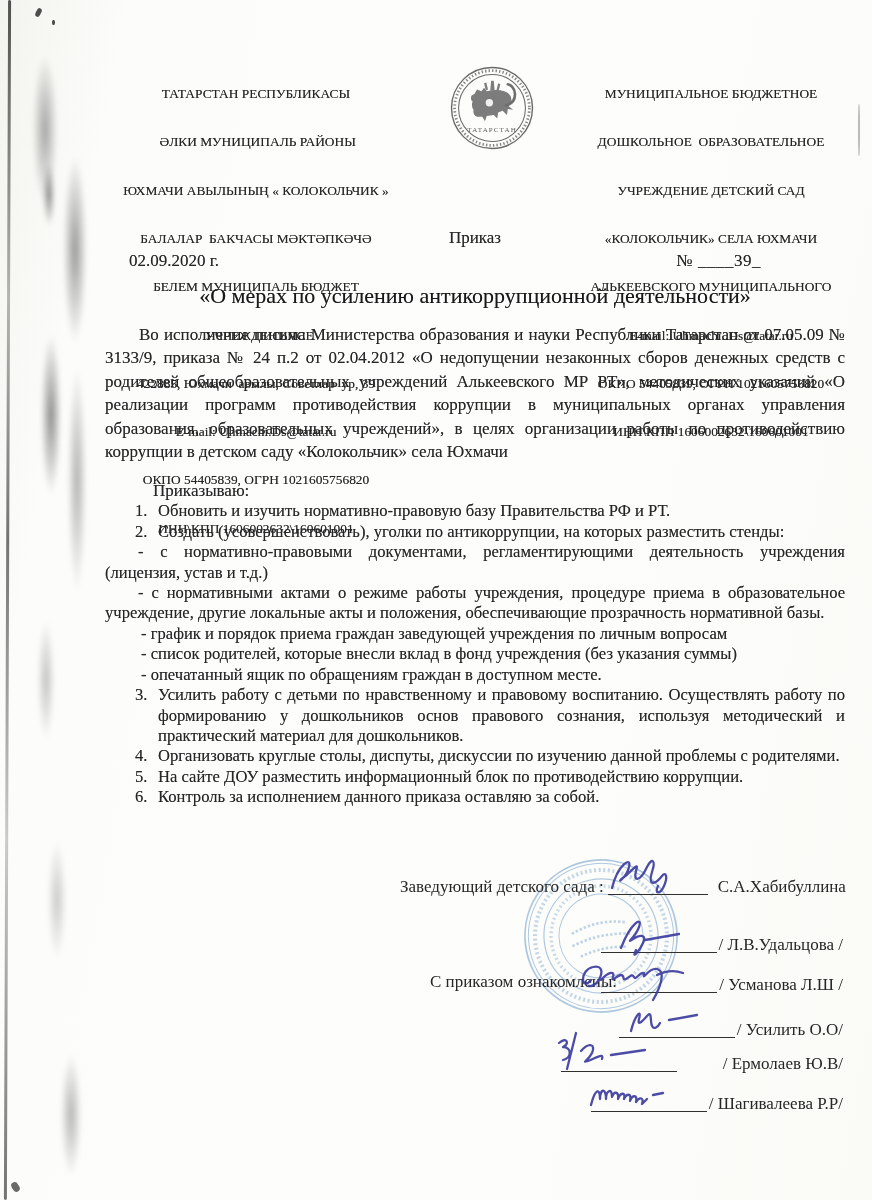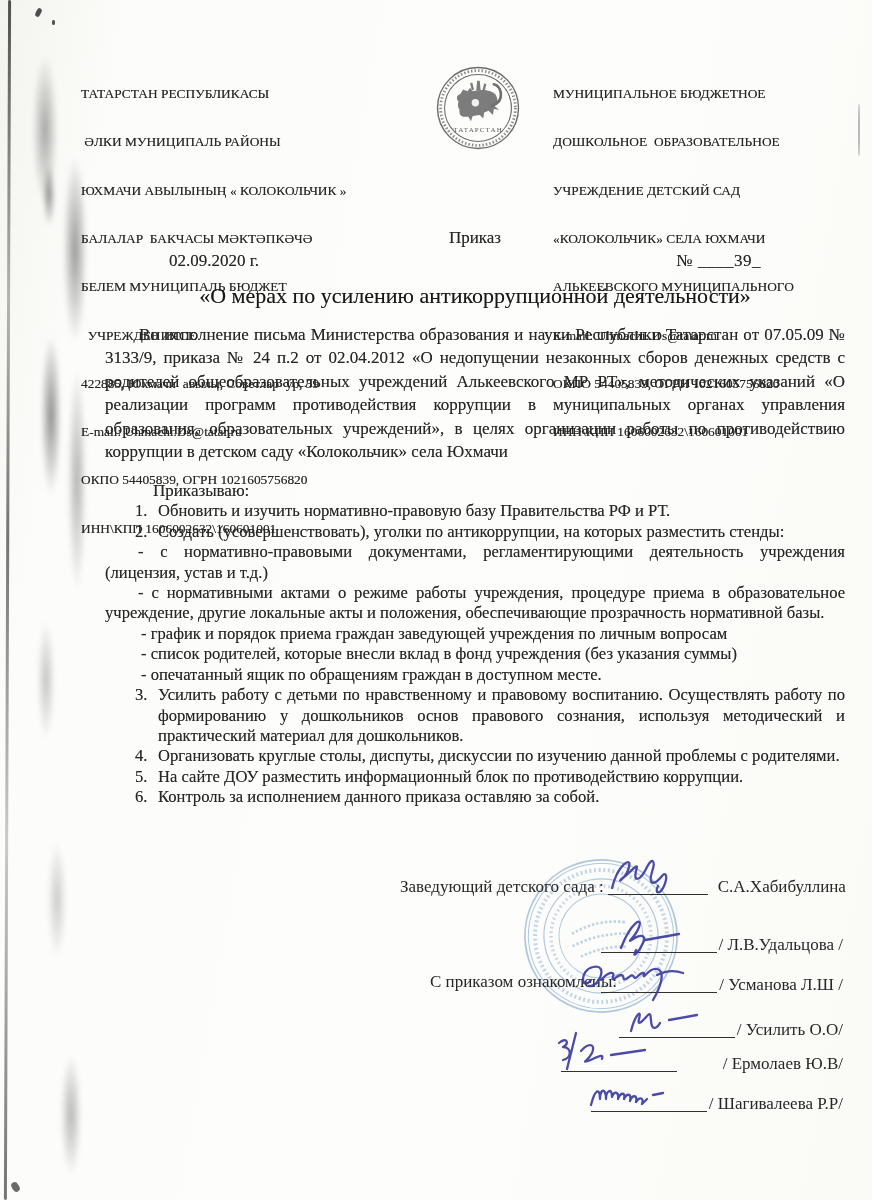--- a/index.html
+++ b/index.html
@@ -21,31 +21,31 @@
   .s5{left:34px;top:600px;width:24px;height:160px;background:radial-gradient(closest-side,rgba(80,80,80,.32),transparent 75%);}
   .s6{left:44px;top:820px;width:26px;height:160px;background:radial-gradient(closest-side,rgba(80,80,80,.28),transparent 75%);}
   .s7{left:56px;top:1030px;width:30px;height:170px;background:radial-gradient(closest-side,rgba(70,70,70,.38),transparent 72%);}
   .s8{left:40px;top:150px;width:18px;height:90px;background:radial-gradient(closest-side,rgba(40,40,40,.5),transparent 70%);}
   .speck{position:absolute;background:rgba(35,35,35,.8);border-radius:40%;}
   .p1{left:36px;top:8px;width:5px;height:9px;transform:rotate(25deg);}
   .p2{left:52px;top:20px;width:3px;height:5px;}
   .p3{left:12px;top:1182px;width:7px;height:10px;transform:rotate(-30deg);opacity:.85;}
   .p4{left:858px;top:104px;width:2px;height:52px;background:rgba(90,90,90,.4);}
   
-  .hdr{position:absolute;top:54px;left:81px;width:760px;display:flex;}
+  .hdr{position:absolute;top:54px;left:95px;width:760px;display:flex;text-align:center;}
   .hcol{font-size:13.4px;line-height:16.1px;white-space:pre-wrap;text-shadow:0 0 .4px rgba(40,40,40,.55);}
   .hleft{width:322px;}
   .hmid{width:150px;display:flex;justify-content:center;}
   .hright{width:288px;}
   .emblem{margin-top:10px;}
   
   .doc{position:absolute;top:228px;left:105px;width:740px;font-size:17px;text-shadow:0 0 .4px rgba(40,40,40,.5);}
   .t-center{text-align:center;}
   .daterow{display:flex;margin-top:3px;}
-  .date{margin-left:64px;}
+  .date{margin-left:24px;}
   .norow{margin-left:auto;margin-right:84px;letter-spacing:.5px;}
   .subject{font-weight:normal;color:#181818;margin-top:12px;font-size:22px;}
   .preamble{margin-top:14px;text-align:justify;text-indent:34px;line-height:23.4px;}
   .directive{margin-top:8px;margin-left:48px;line-height:21px;}
   .list{line-height:20.4px;font-size:16.6px;}
   .li{display:flex;}
   .li .num{width:23px;margin-left:30px;flex:none;}
   .li .txt{flex:1;text-align:justify;}
   .sub{text-align:justify;text-indent:33px;margin:0;}
   .dashline{margin-left:36px;}

